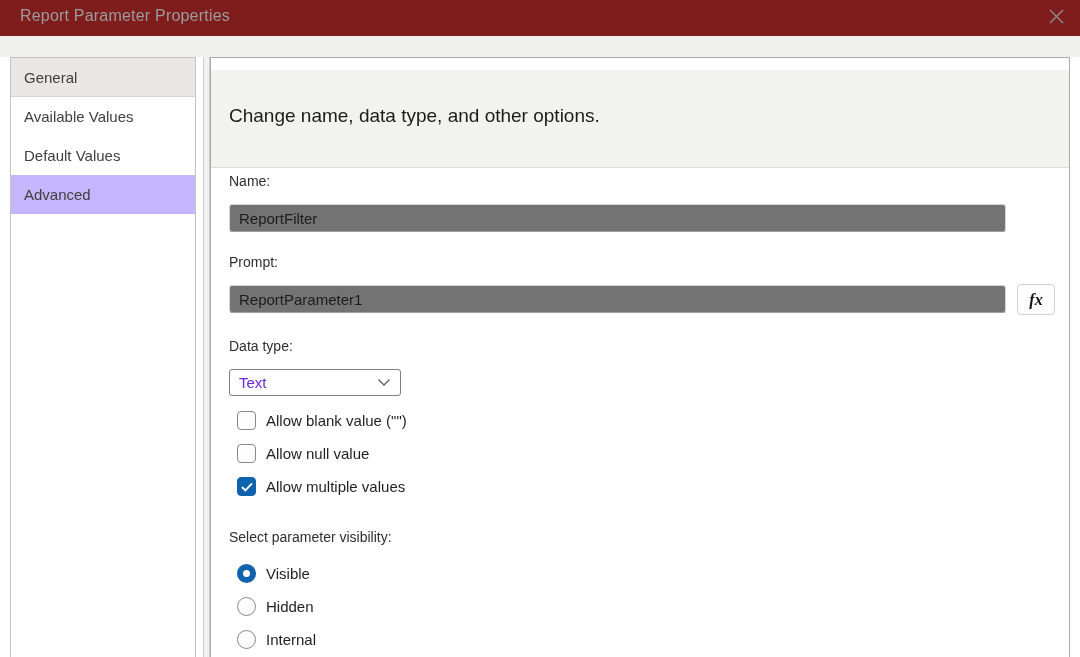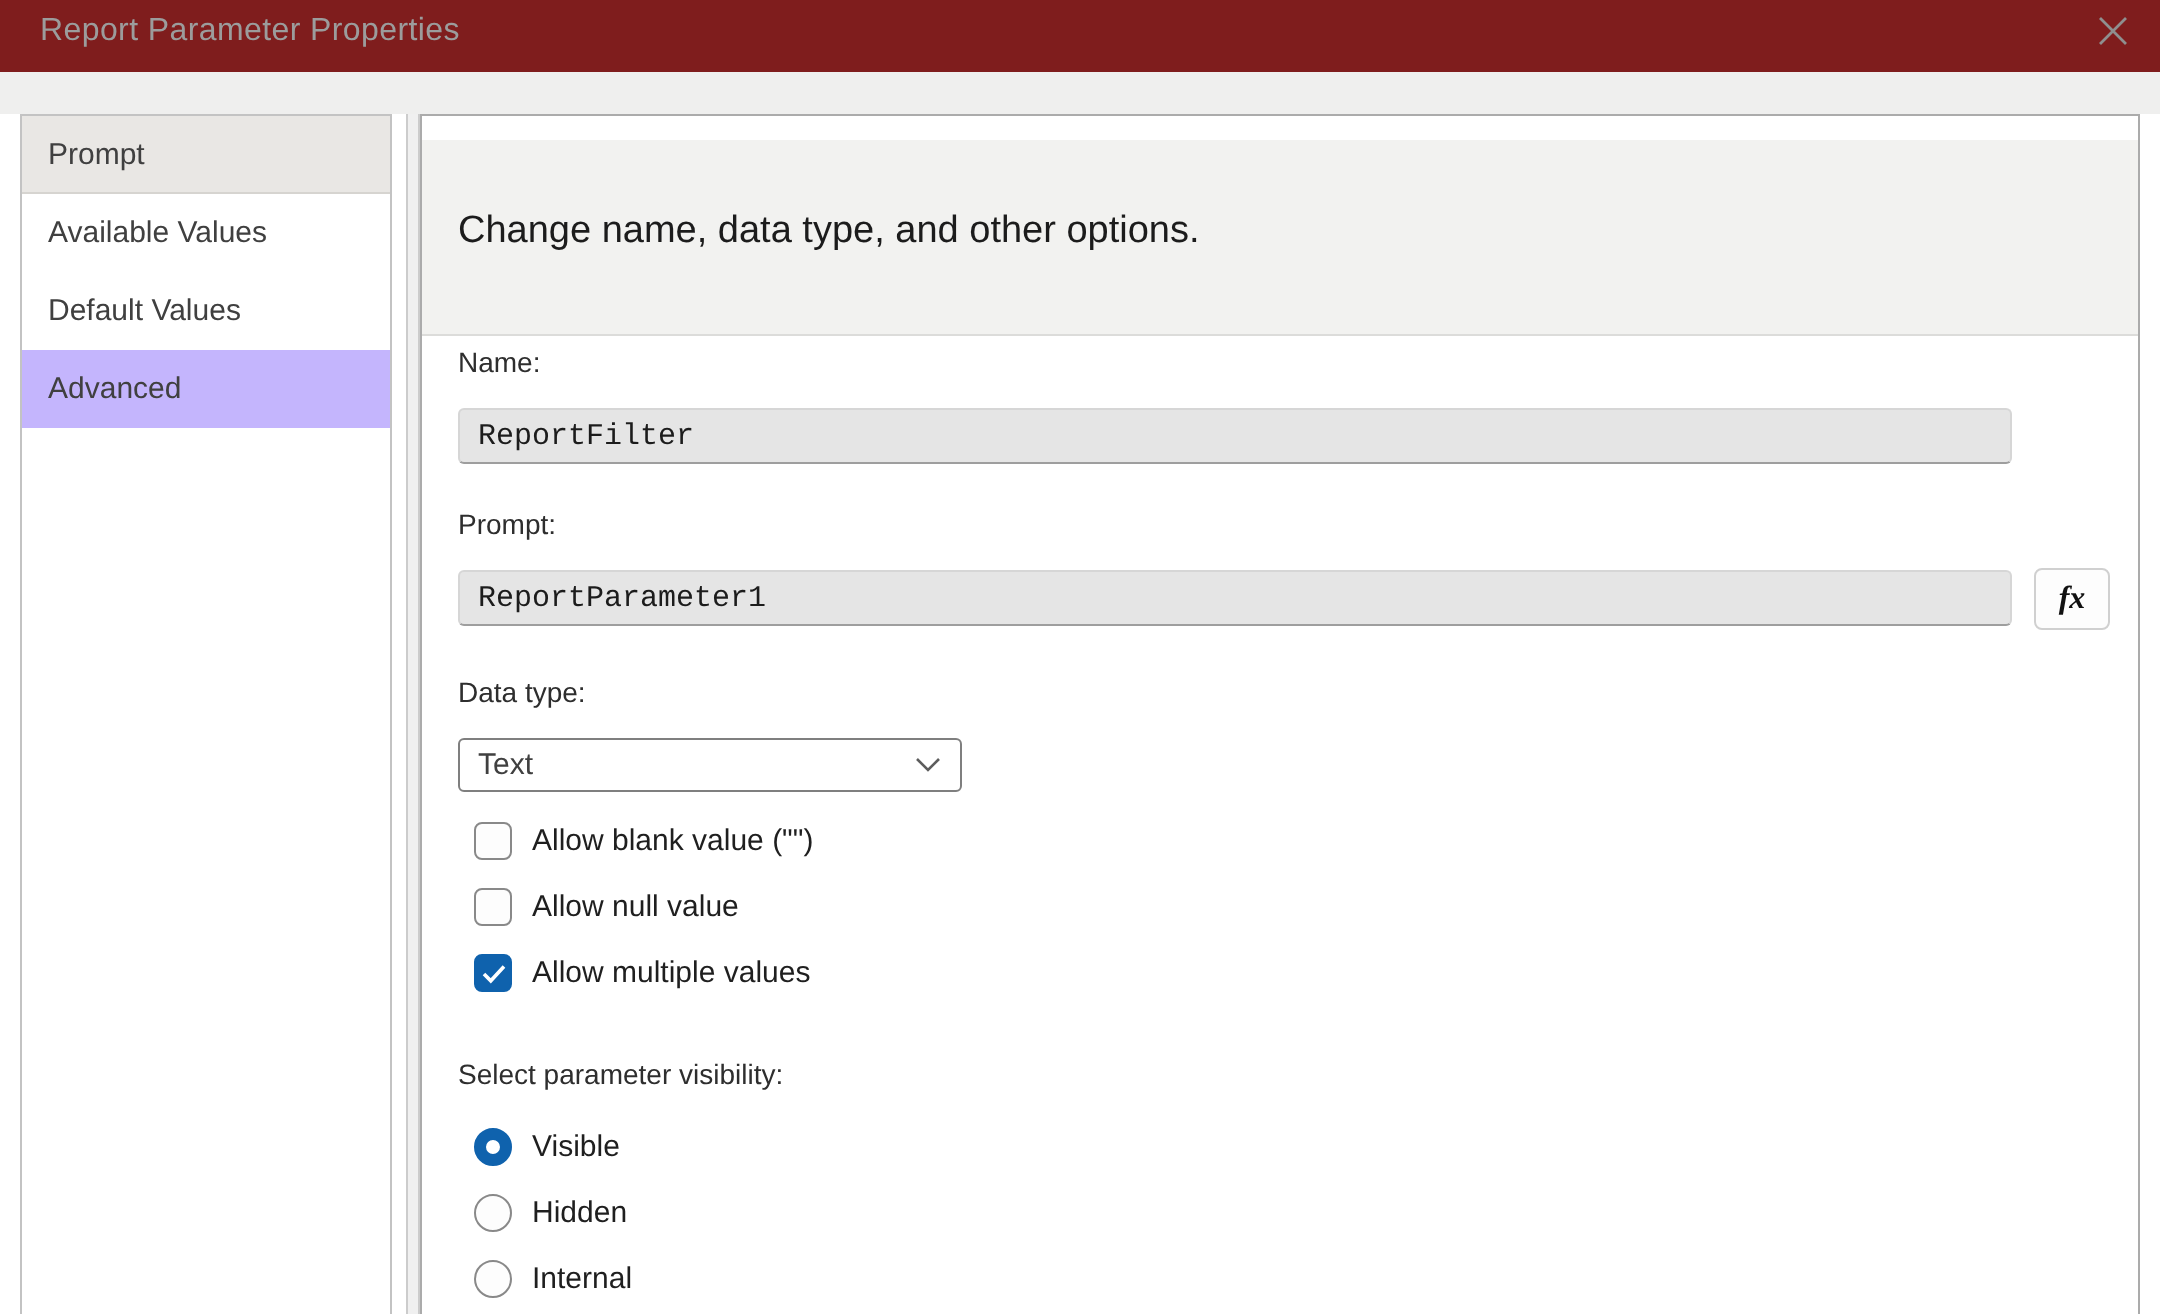--- a/index.html
+++ b/index.html
@@ -61,37 +61,37 @@
     font-size: 19px; color: #1c1c1c;
   }
   .field-label {
     position: absolute; left: 18px;
     font-size: 14px; color: #2e2e2e; white-space: nowrap;
   }
   .text-input {
     position: absolute; left: 18px; width: 777px; height: 28px;
     border: 1px solid #d6d6d6; border-bottom: 1px solid #9e9e9e;
     border-radius: 3px; padding: 0 9px;
-    font-family: Liberation Mono, monospace; font-size: 15px; color: #1c1c1c;
-    background: #e5e5e5; outline: none;
+    font-family: Liberation Sans, sans-serif; font-size: 15px; color: #1c1c1c;
+    background: #737373; outline: none;
   }
   .fx-button {
     position: absolute; left: 806px; top: 226px; width: 38px; height: 31px;
     background: #fdfdfd; border: 1px solid #d0d0d0; border-radius: 4px;
     display: flex; align-items: center; justify-content: center; cursor: pointer;
   }
   .fx-glyph {
     font-family: "Liberation Serif", serif; font-style: italic; font-weight: bold;
     font-size: 16px; color: #111111;
   }
   .dropdown {
-    position: absolute; left: 18px; top: 311px; width: 252px; height: 27px;
+    position: absolute; left: 18px; top: 311px; width: 172px; height: 27px;
     border: 1px solid #7f7f7f; border-radius: 3px; background: #ffffff;
     display: flex; align-items: center; padding: 0 9px; cursor: pointer;
-    font-size: 15px; color: #404040;
+    font-size: 15px; color: #6d28d9;
   }
   .dropdown .chev { margin-left: auto; display: flex; align-items: center; }
 
   .check-row, .radio-row {
     position: absolute; left: 26px; height: 21px;
     display: flex; align-items: center; gap: 10px; cursor: pointer;
   }
   .check-row .label, .radio-row .label { font-size: 15px; color: #1f1f1f; white-space: nowrap; }
 
   .checkbox {
@@ -118,21 +118,21 @@
     <span>
       <svg width="17" height="17" viewBox="0 0 17 17">
           <path d="M2 2 L15 15 M15 2 L2 15" stroke="#8f8f8f" stroke-width="1.4" fill="none"></path>
         </svg>
     </span>
   </div>
 </div>
 <div class="gray-band"></div>
 
 <div class="sidebar">
-  <div class="side-item selected">Prompt</div>
+  <div class="side-item selected">General</div>
   <div class="side-item">Available Values</div>
   <div class="side-item">Default Values</div>
   <div class="side-item highlighted">Advanced</div>
 </div>
 
 <div class="splitter"></div>
 
 <div class="main-panel">
 
   <div class="panel-header">

